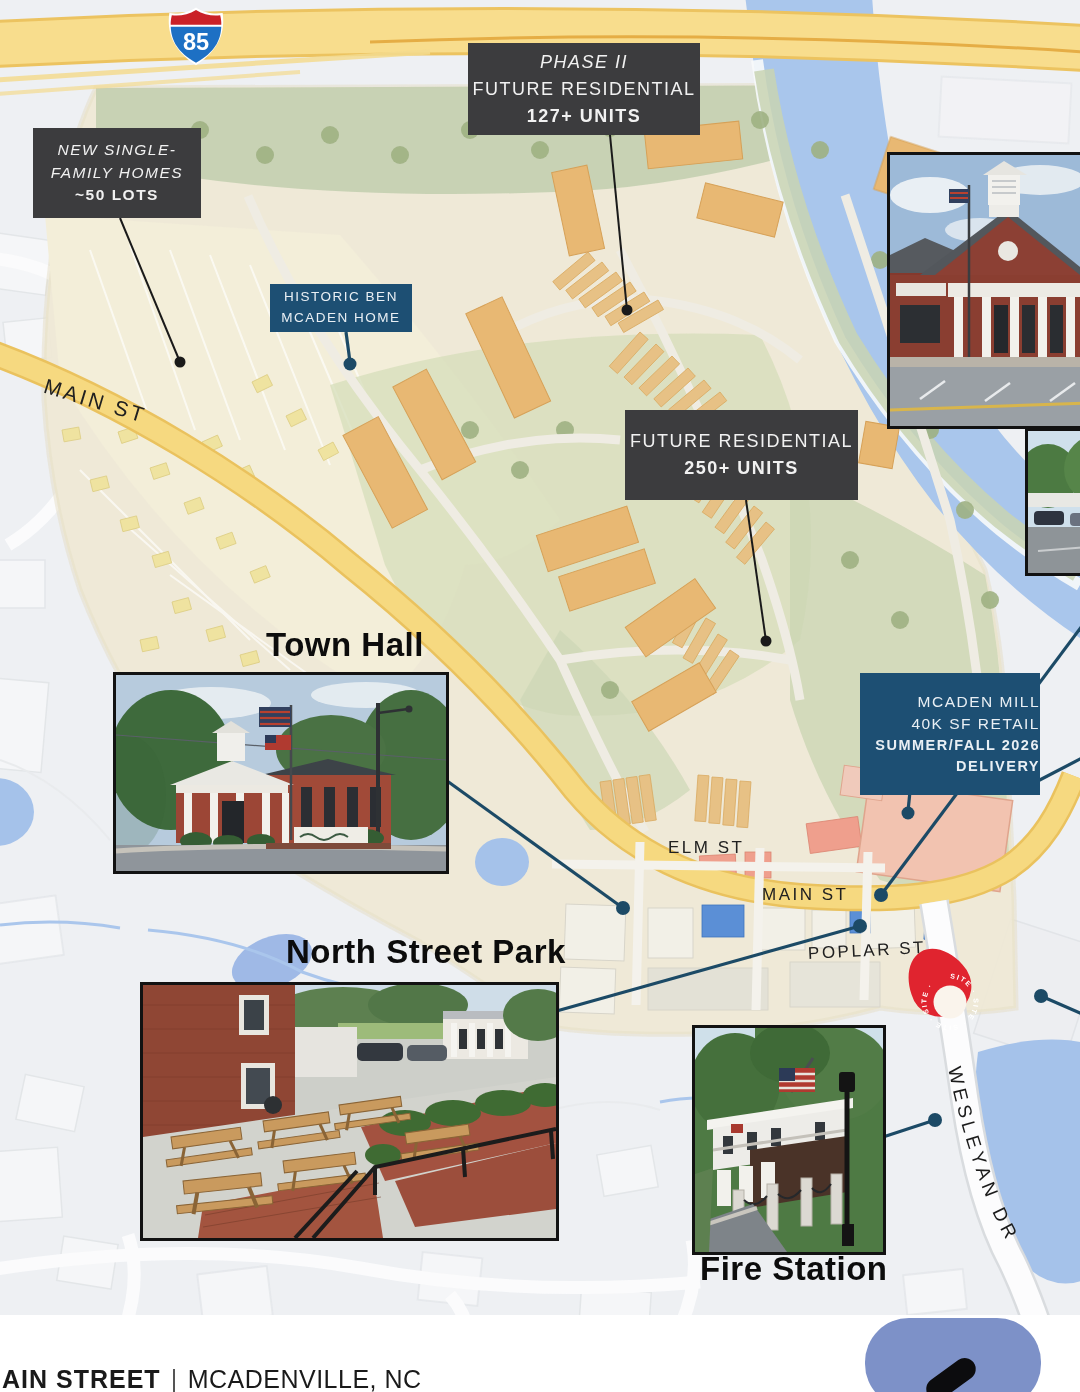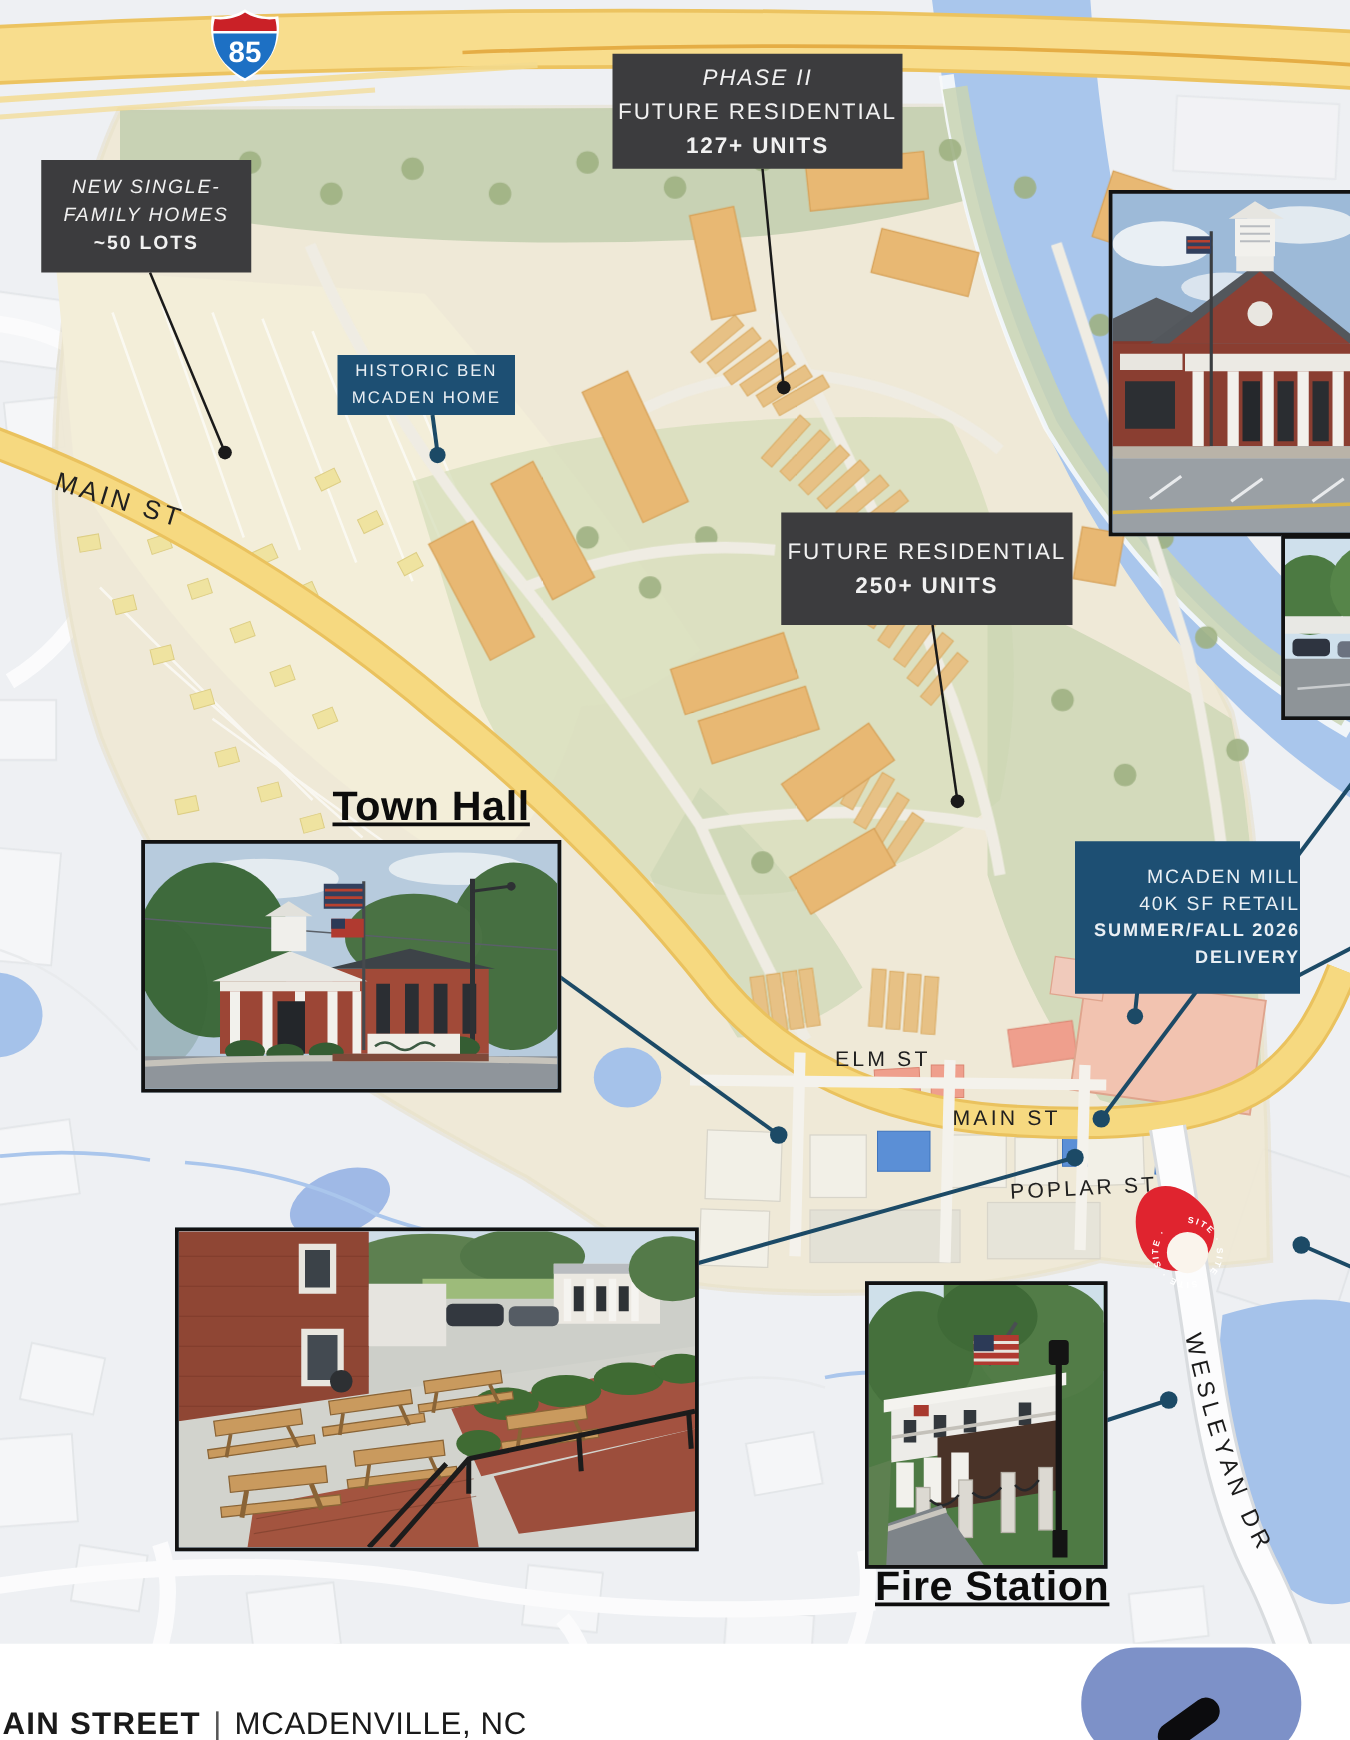--- a/index.html
+++ b/index.html
@@ -12,29 +12,29 @@
   
   .co{position:absolute;z-index:30;box-sizing:border-box;display:flex;flex-direction:column;
       justify-content:center;text-align:center;color:#f1f1f1;}
   .co-dark{background:#3c3c3e;}
   .co-blue{background:#1d4f73;color:#e9eff4;}
   .co .l-ital{font-style:italic;letter-spacing:1.5px;}
   .co .l-reg{letter-spacing:1.5px;}
   .co .l-bold{font-weight:bold;letter-spacing:1.5px;}
 
   #co-newhomes{left:33px;top:128px;width:168px;height:90px;font-size:15.5px;line-height:1.45;}
-  #co-phase2{left:490px;top:43px;width:232px;height:92px;font-size:18px;line-height:1.5;}
+  #co-phase2{left:468px;top:43px;width:232px;height:92px;font-size:18px;line-height:1.5;}
   #co-phase1{left:625px;top:410px;width:233px;height:90px;font-size:18px;line-height:1.5;}
   #co-historic{left:270px;top:284px;width:142px;height:48px;font-size:13.5px;line-height:1.55;letter-spacing:1px;}
   #co-mill{left:860px;top:673px;width:180px;height:122px;font-size:14.5px;line-height:1.42;align-items:flex-end;}
   #co-mill .l-reg{font-size:15.5px;}
 
   
   .big-title{position:absolute;z-index:30;font-weight:bold;font-size:33px;color:#0c0c0c;
-             letter-spacing:0.5px;white-space:nowrap;text-decoration:underline;}
+             letter-spacing:0.5px;white-space:nowrap;}
   #t-townhall{left:266px;top:626px;}
   #t-park{left:286px;top:933px;}
   #t-fire{left:700px;top:1250px;}
 
   
   .st-label{position:absolute;z-index:20;color:#202020;font-size:17px;letter-spacing:2.5px;white-space:nowrap;}
   #st-main-upper{left:48px;top:374px;font-size:21px;letter-spacing:3px;transform:rotate(17deg);transform-origin:left top;}
   #st-elm{left:668px;top:838px;}
   #st-main-lower{left:762px;top:885px;}
   #st-poplar{left:808px;top:941px;transform:rotate(-3deg);}
@@ -392,20 +392,21 @@
 </div>
 
 <div class="co co-blue" id="co-mill">
   <div class="l-reg">MCADEN MILL</div>
   <div class="l-reg">40K SF RETAIL</div>
   <div class="l-bold">SUMMER/FALL 2026</div>
   <div class="l-bold">DELIVERY</div>
 </div>
 
 <div class="big-title" id="t-townhall">Town Hall</div>
+<div class="big-title" id="t-park">North Street Park</div>
 <div class="big-title" id="t-fire">Fire Station</div>
 
 <div class="photo" id="ph-post">
   <svg width="200" height="271" viewBox="0 0 200 271">
     <rect width="200" height="271" fill="#9dbad8"></rect>
     <ellipse cx="40" cy="40" rx="40" ry="18" fill="#f2f5f7" opacity="0.9"></ellipse>
     <ellipse cx="150" cy="25" rx="45" ry="15" fill="#eef2f5" opacity="0.85"></ellipse>
     <ellipse cx="90" cy="75" rx="35" ry="12" fill="#f4f6f8" opacity="0.7"></ellipse>
     <polygon points="0,100 35,83 75,100 75,210 0,210" fill="#565a5f"></polygon>
     <rect x="0" y="118" width="78" height="92" fill="#84392d"></rect>

